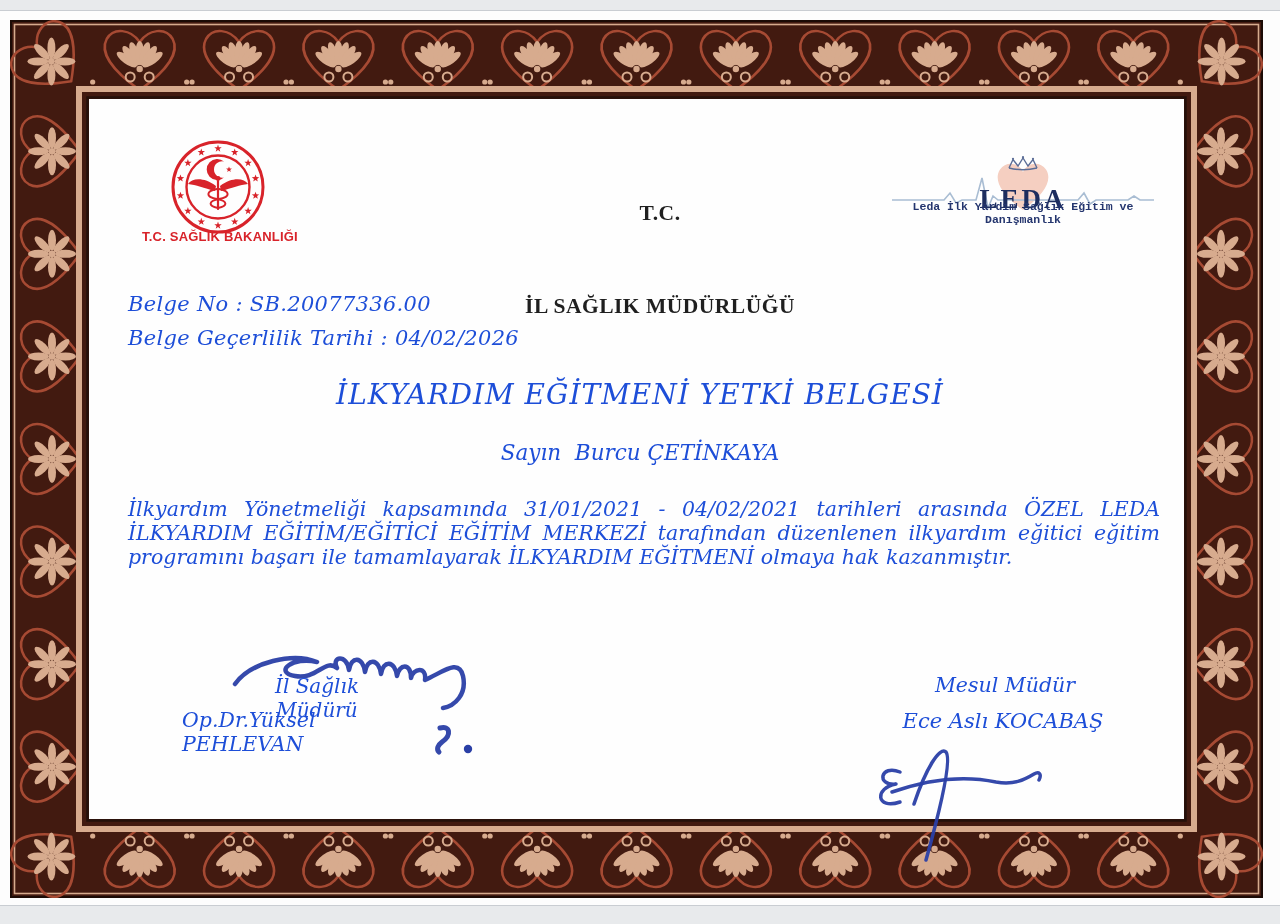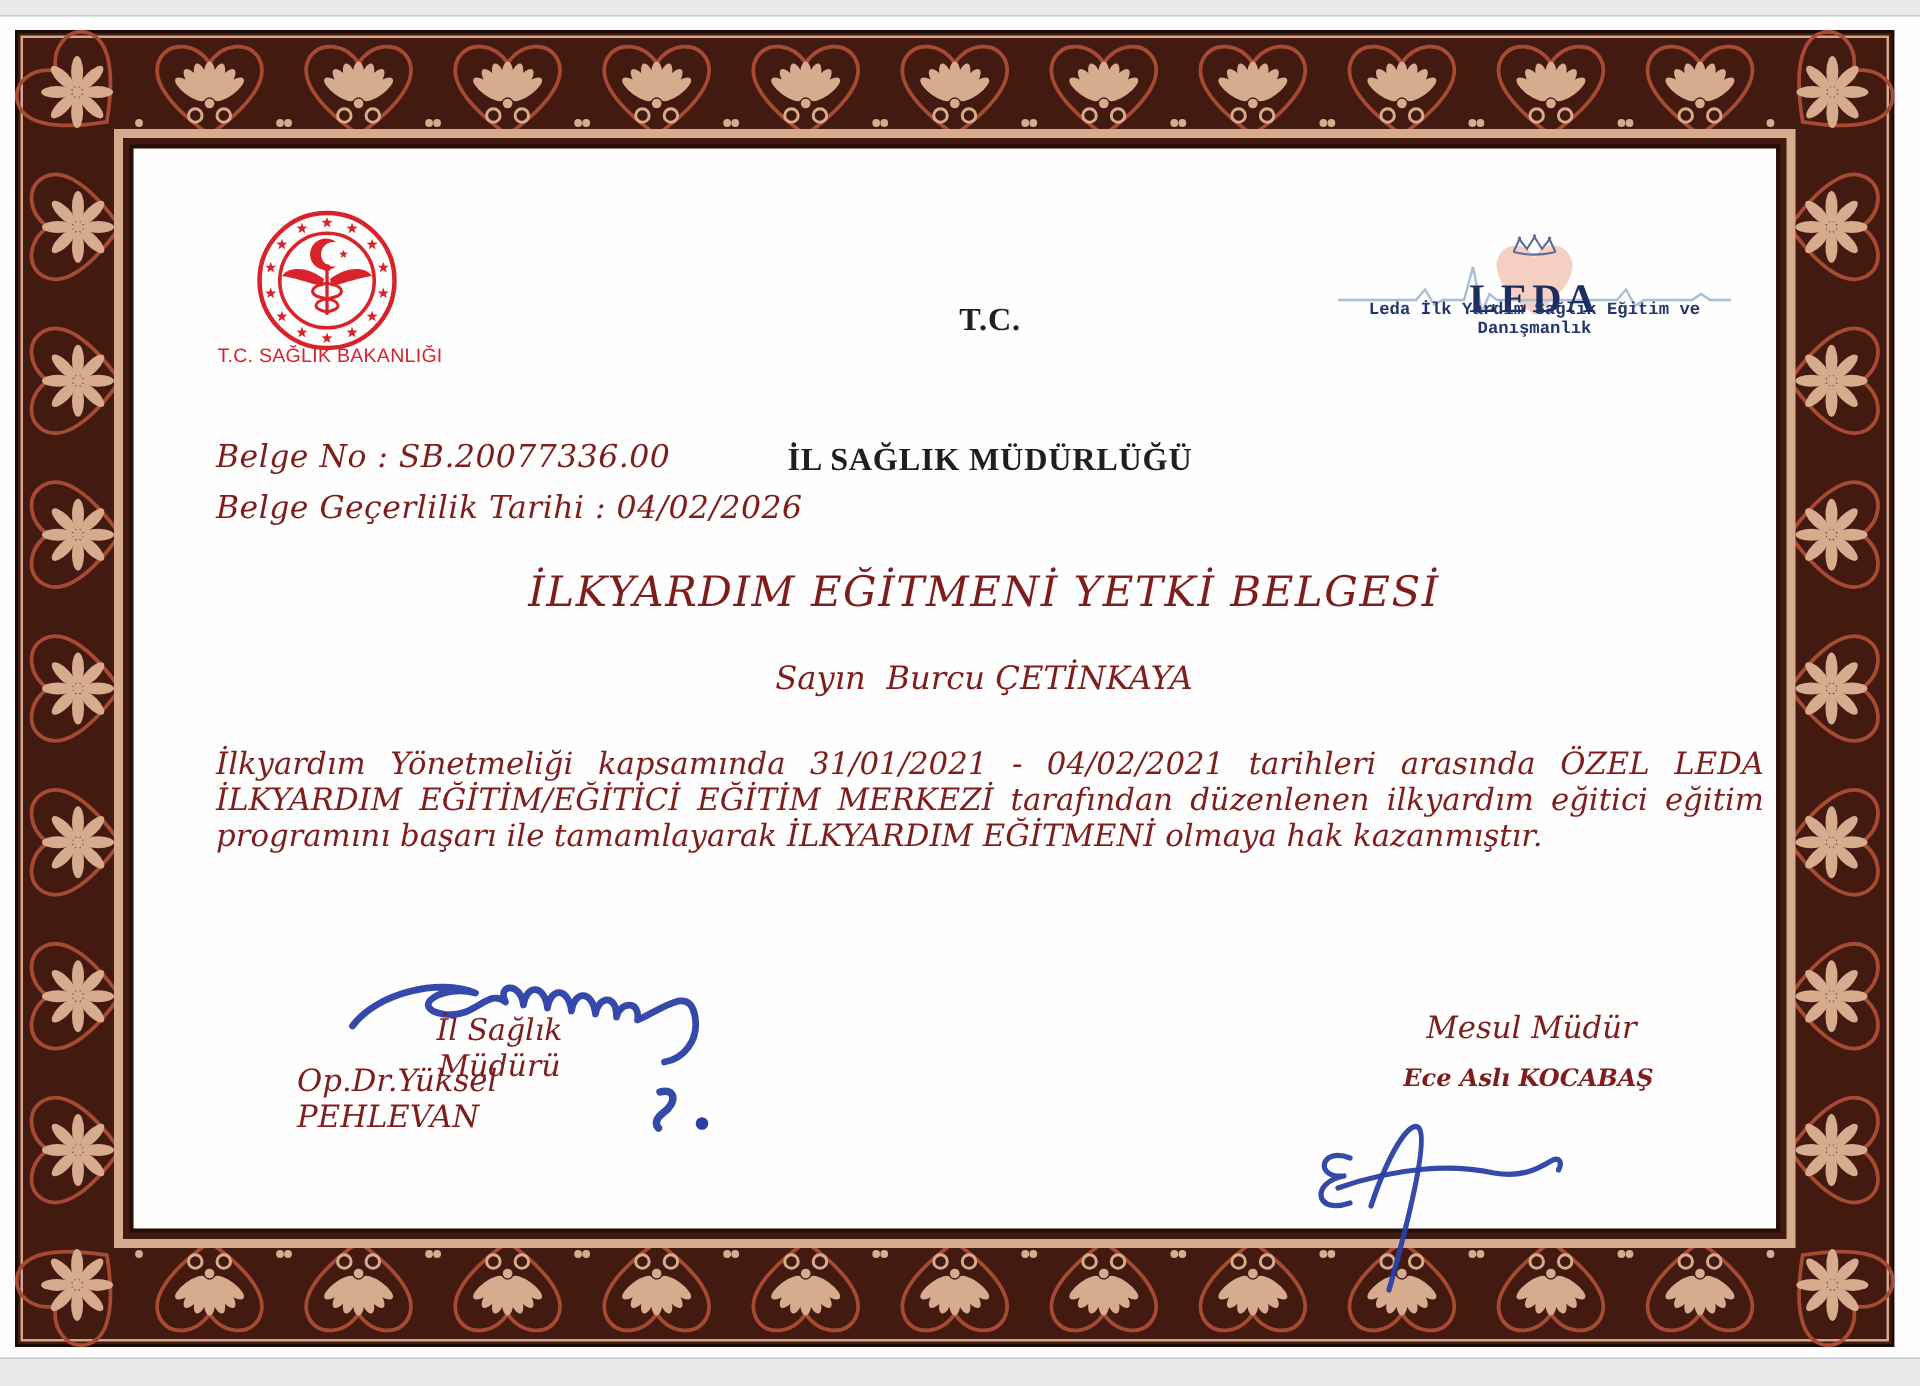--- a/index.html
+++ b/index.html
@@ -17,35 +17,35 @@
   .ol{stroke:#a64a33;fill:none;stroke-width:2.5;}
   .pt{fill:#d7ab8e;}
   .ptf{fill:#d7ab8e;}
   .sp{stroke:#d7ab8e;fill:none;stroke-width:2;}
 
   
   .gov-header{left:430px;top:116px;width:440px;text-align:center;color:#1f1f1f;
               font-family:"Liberation Serif",serif;font-weight:bold;font-size:21.5px;
               line-height:31px;letter-spacing:.5px;white-space:pre-wrap;}
   .ministry-label{left:118px;top:209px;width:184px;text-align:center;color:#d8232a;
-              font-family:"Liberation Sans",sans-serif;font-weight:normal;font-size:13px;letter-spacing:.2px;}
+              font-family:"Liberation Sans",sans-serif;font-weight:bold;font-size:13px;letter-spacing:.2px;}
   .leda-block{left:878px;top:136px;width:270px;height:80px;}
   .leda-tagline{position:absolute;left:0;top:44px;width:270px;text-align:center;color:#24356e;
               font-family:Liberation Mono, monospace;font-size:11.5px;font-weight:600;}
-  .script{font-style:italic;color:#7f1d1d;margin-left:16px;}
+  .script{font-style:italic;color:#1d4ed8;}
   .belge-line{left:118px;font-size:21px;letter-spacing:.3px;}
   .belge-no{top:272px;}
   .belge-validity{top:306px;}
   .doc-title{left:80px;top:358px;width:1100px;text-align:center;font-size:28px;letter-spacing:1px;}
   .recipient{left:80px;top:420px;width:1100px;text-align:center;font-size:21.5px;white-space:pre-wrap;}
   .body-par{left:118px;top:477px;width:1032px;font-size:20.5px;line-height:24px;text-align:justify;}
   .sig-title-left{left:222px;top:654px;width:170px;text-align:center;font-size:20px;}
   .sig-name-left{left:172px;top:688px;width:250px;font-size:20.5px;}
   .sig-title-right{left:900px;top:653px;width:190px;text-align:center;font-size:20.5px;}
-  .sig-name-right{left:878px;top:689px;width:230px;text-align:center;font-size:16px;font-weight:bold;}
+  .sig-name-right{left:878px;top:689px;width:230px;text-align:center;font-size:21px;}
   .ink{stroke:#2a3fa6;fill:none;stroke-linecap:round;stroke-linejoin:round;opacity:.95;}
 </style>
 </head>
 <body>
 
 <div class="stage">
 
   <div class="abs strip strip-top"></div>
   <div class="abs strip strip-bottom"></div>
 

